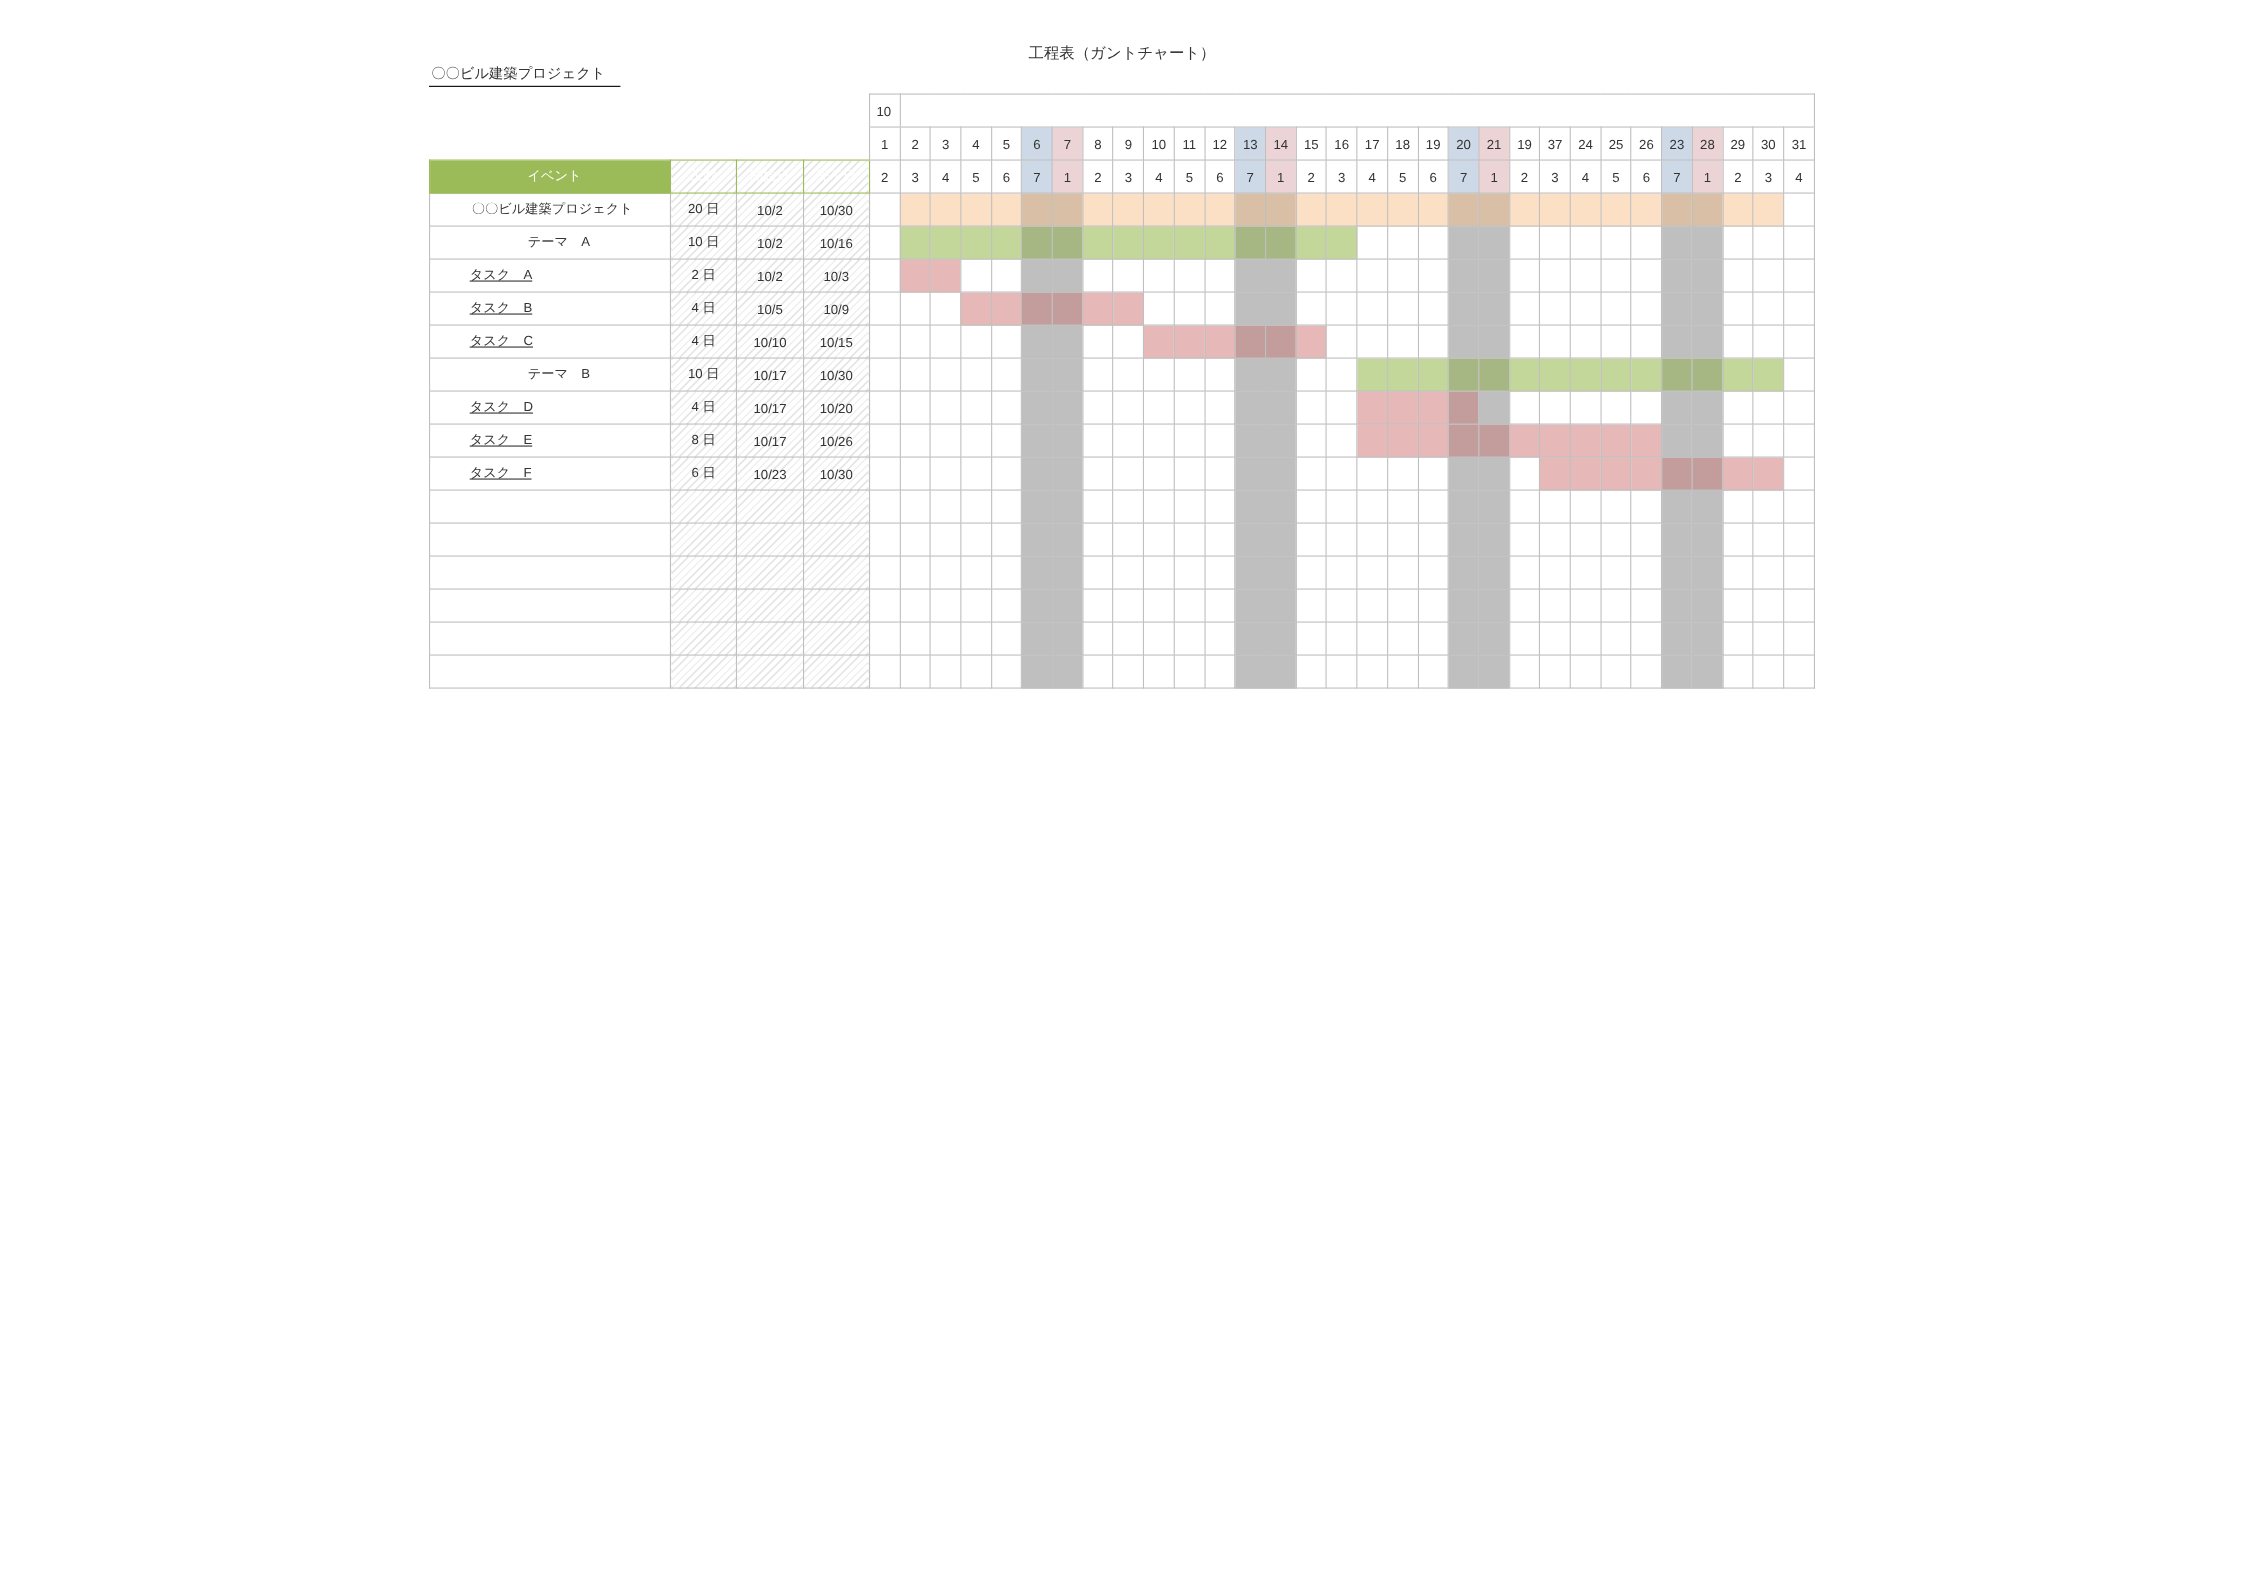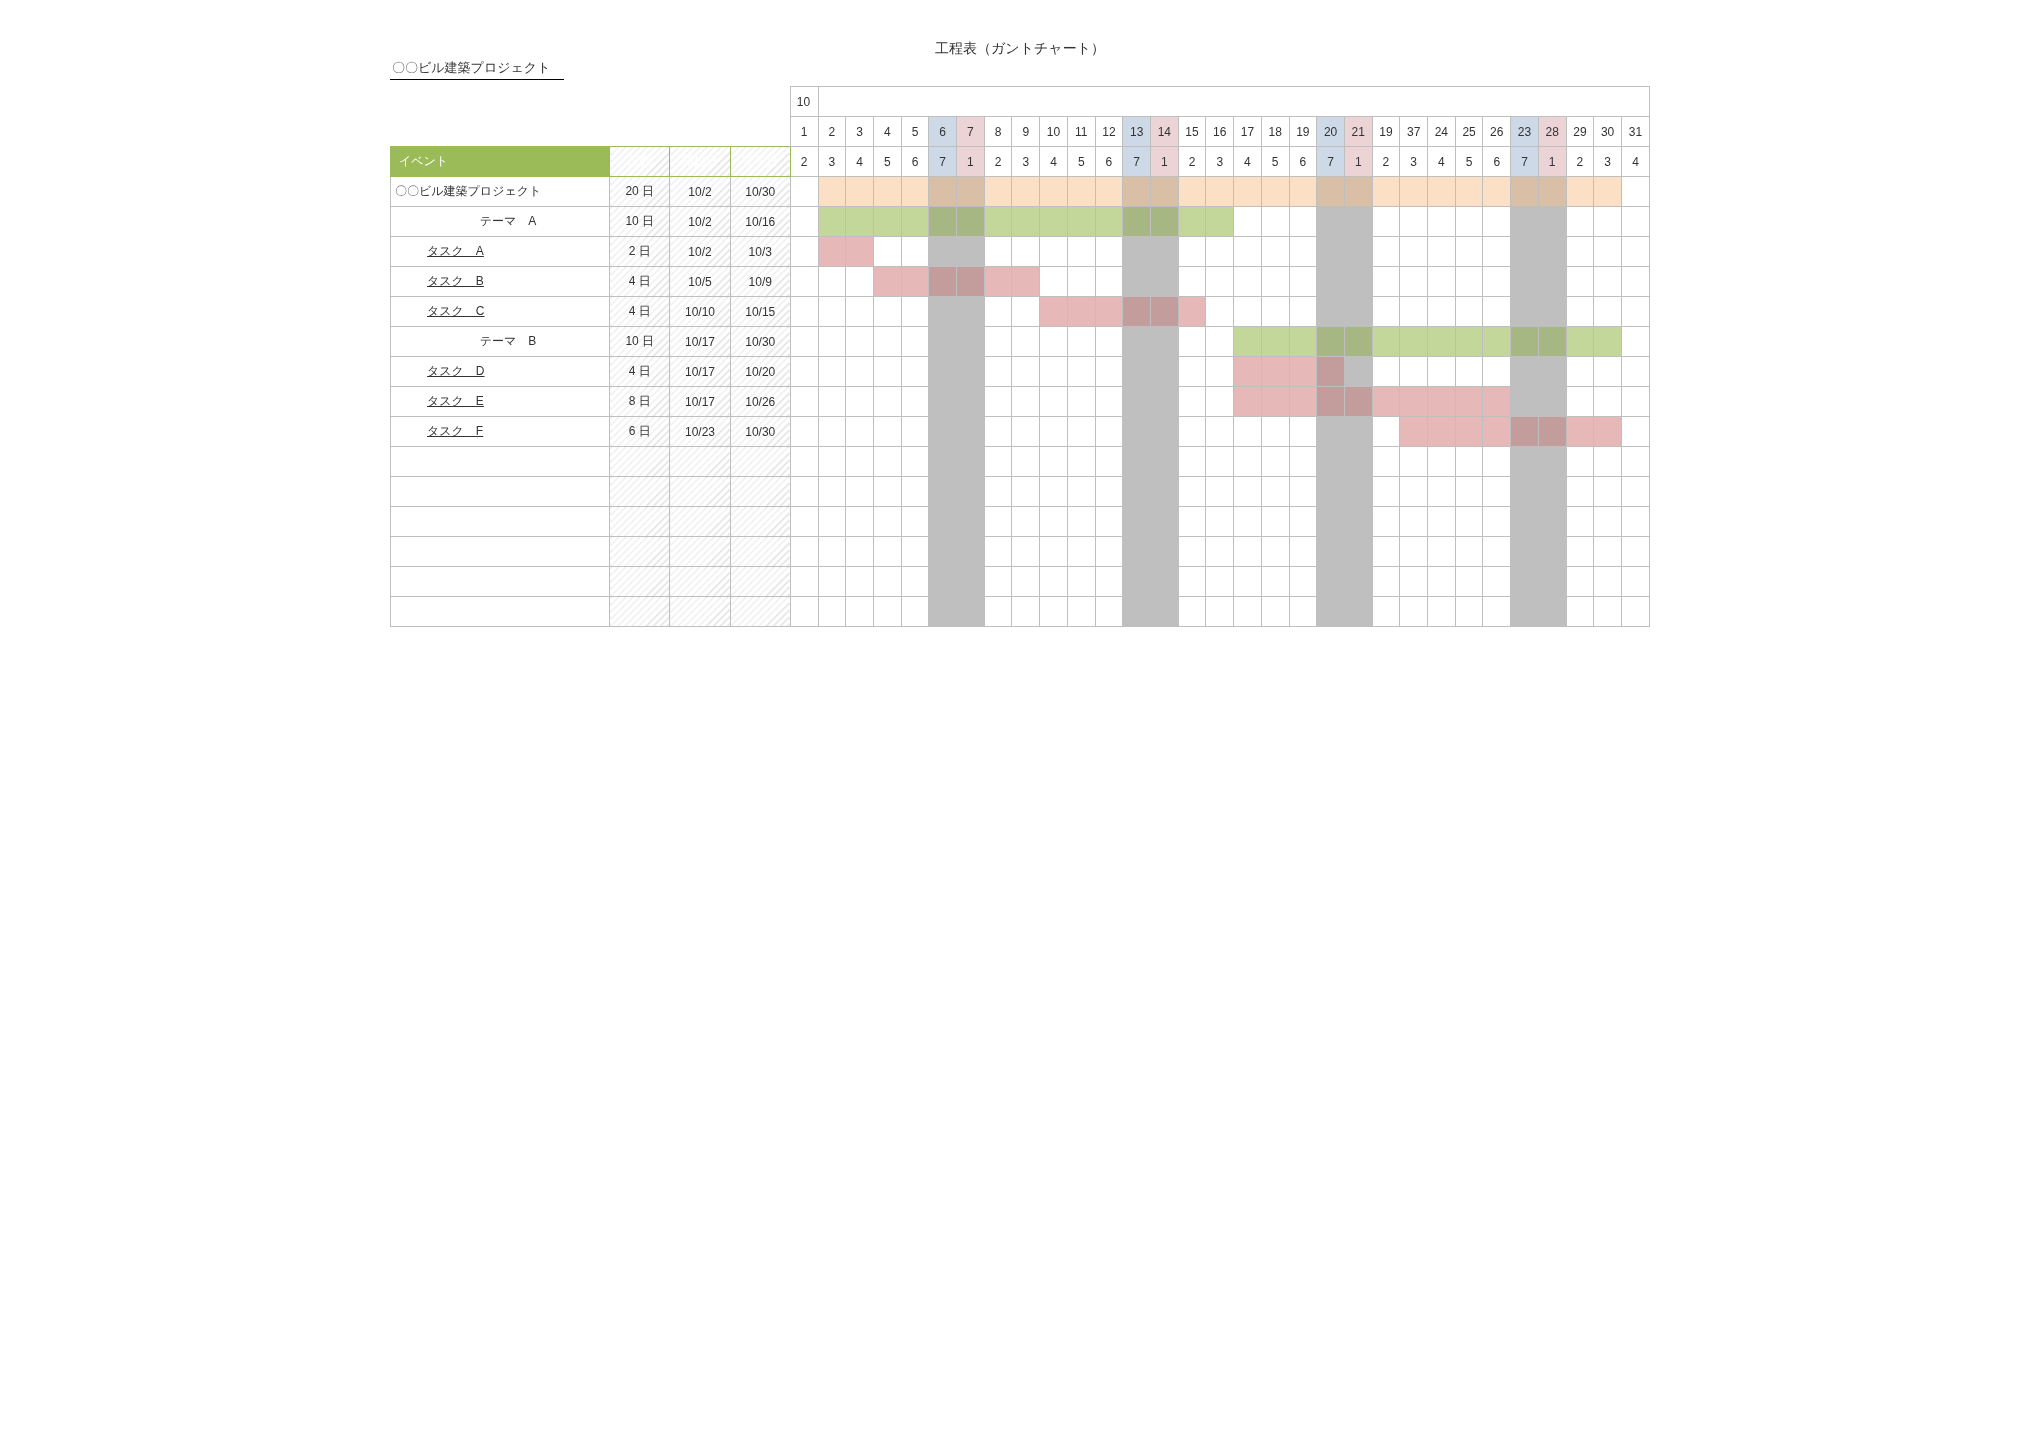--- a/index.html
+++ b/index.html
@@ -33,21 +33,21 @@
     padding-left: 36px;
   }
   th, td {
     border: 1px solid #bfbfbf;
     padding: 0;
     height: 30px;
     text-align: center;
     vertical-align: middle;
     box-sizing: border-box;
   }
-  .left-col { width: 200px; text-align: left; padding-left: 8px; }
+  .left-col { width: 200px; text-align: center; padding-left: 8px; }
   .num-col  { width: 55px; }
   .day-col  { width: 25.3px; }
   .noborder { border: none !important; }
   .noborder-b { border-bottom: none !important; }
   .noborder-r { border-right: none !important; }
   .noborder-l { border-left: none !important; }
   .green-head {
     background: #9bbb59;
     color: #fff;
     font-size: 12px;

